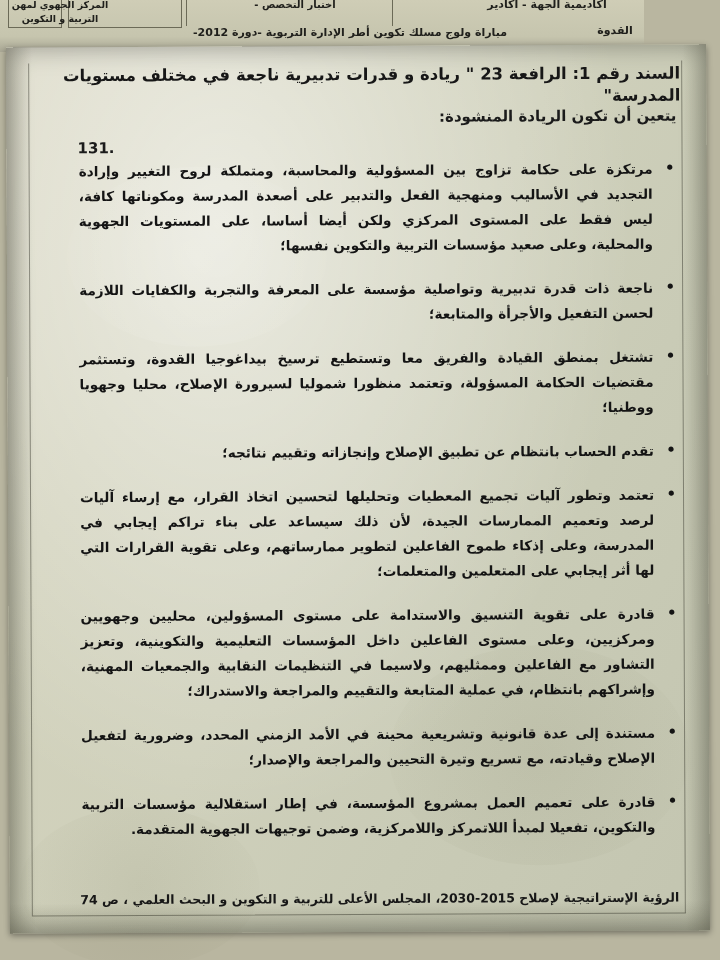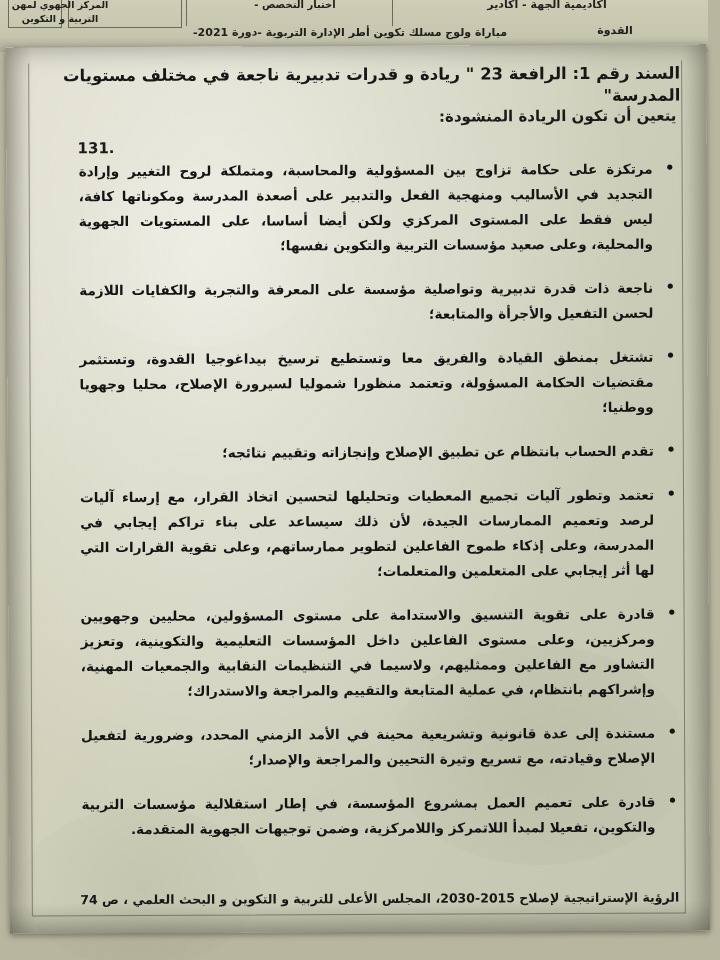--- a/index.html
+++ b/index.html
@@ -36,21 +36,21 @@
       linear-gradient(90deg, rgba(60,60,40,0.22) 0px, rgba(60,60,40,0.0) 26px),
       linear-gradient(270deg, rgba(60,60,40,0.18) 0px, rgba(60,60,40,0.0) 24px),
       linear-gradient(0deg, rgba(60,60,40,0.20) 0px, rgba(60,60,40,0.0) 30px);
     pointer-events:none;
   }
 
   
   .topband {
     position: absolute;
     left: 0; top: 0;
-    width: 708px; height: 52px;
+    width: 644px; height: 52px;
     background: linear-gradient(180deg,#cfcdb6 0%, #c6c5ae 70%, #a9a794 100%);
     overflow: hidden;
   }
   .topband .boxline{
     position:absolute;
     border:1px solid #6b6a57;
   }
   .hdr-left-box { left: 8px; top: -16px; width: 52px; height: 42px; }
   .hdr-mid-box  { left: 68px; top: -20px; width: 112px; height: 46px; }
 
@@ -176,21 +176,21 @@
 
   <div class="topband">
     <div class="boxline hdr-left-box"></div>
     <div class="boxline hdr-mid-box"></div>
     <div class="hdr-vline" style="left:186px;"></div>
     <div class="hdr-vline" style="left:392px;"></div>
 
     <div class="hdr-text hdr-org">المركز الجهوي لمهن التربية و التكوين</div>
     <div class="hdr-text hdr-acad">اختبار التخصص -</div>
     <div class="hdr-text hdr-title">أكاديمية الجهة - أكادير</div>
-    <div class="hdr-text hdr-sub">مباراة ولوج مسلك تكوين أطر الإدارة التربوية -دورة 2021-</div>
+    <div class="hdr-text hdr-sub">مباراة ولوج مسلك تكوين أطر الإدارة التربوية -دورة 2012-</div>
     <div class="hdr-text hdr-agadir">القدوة</div>
   </div>
 
   <div class="sheet">
     <div class="blotch b1"></div>
     <div class="blotch b2"></div>
     <div class="blotch b3"></div>
 
     <div class="frame"></div>
 

